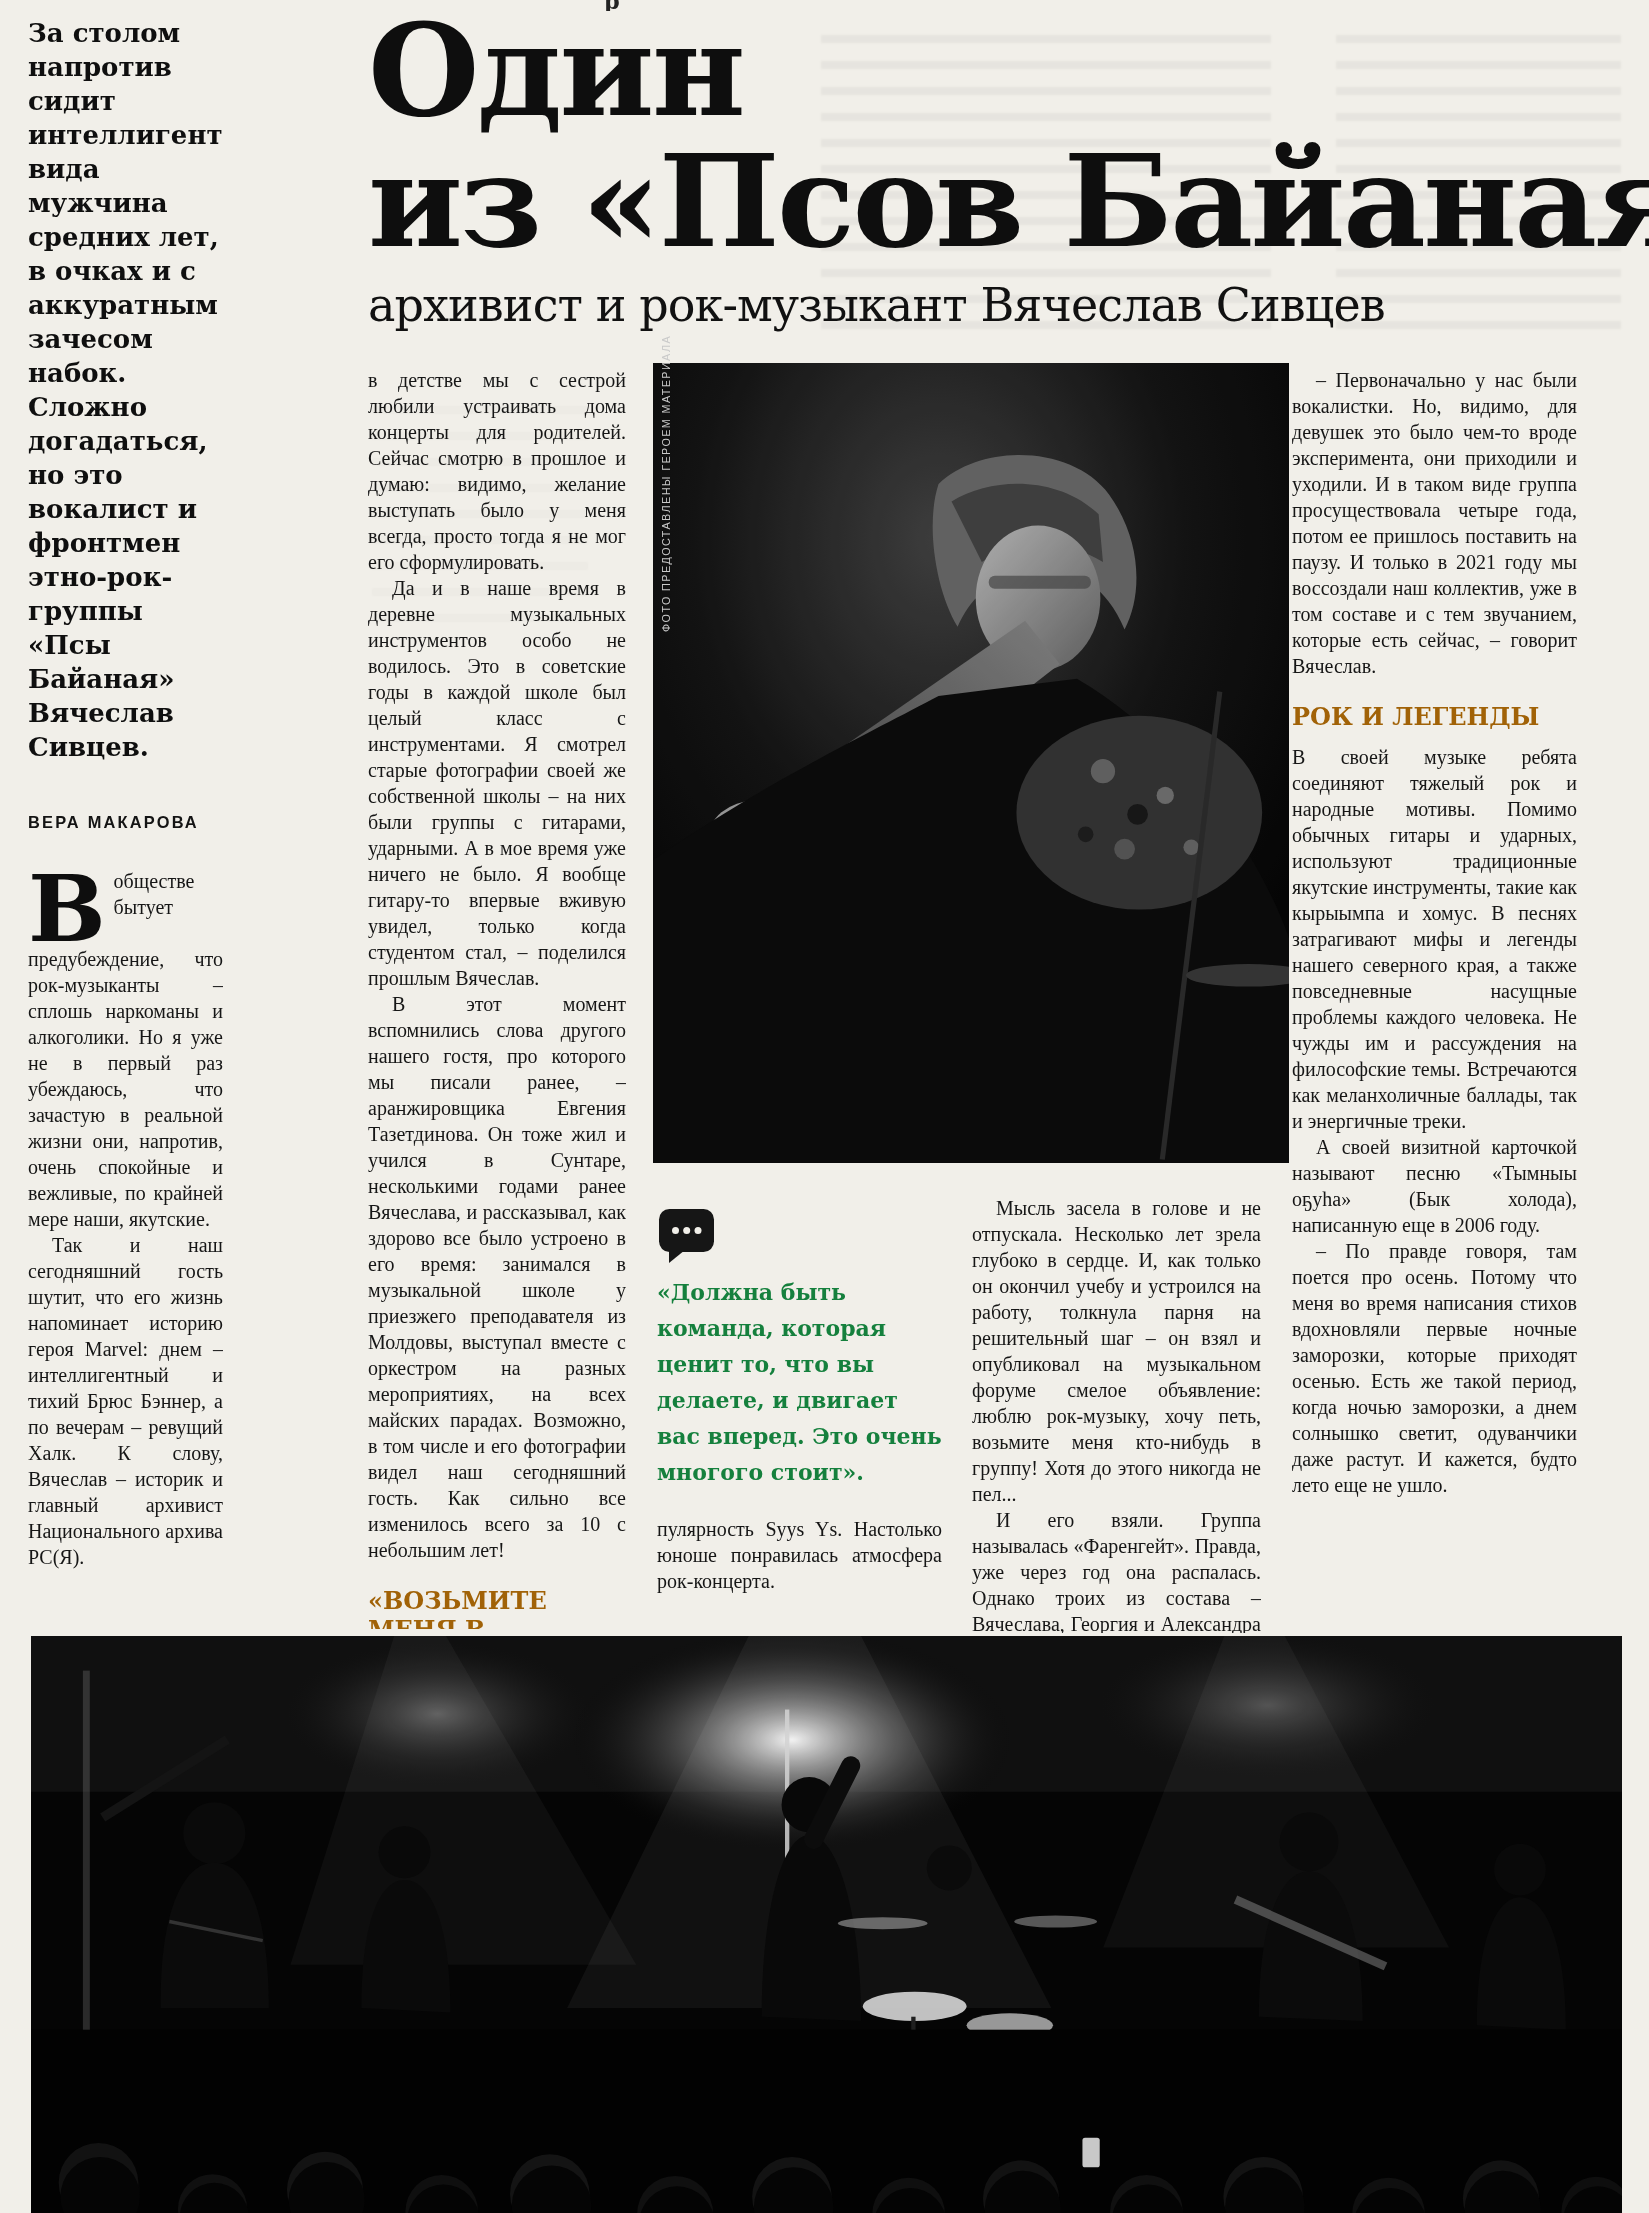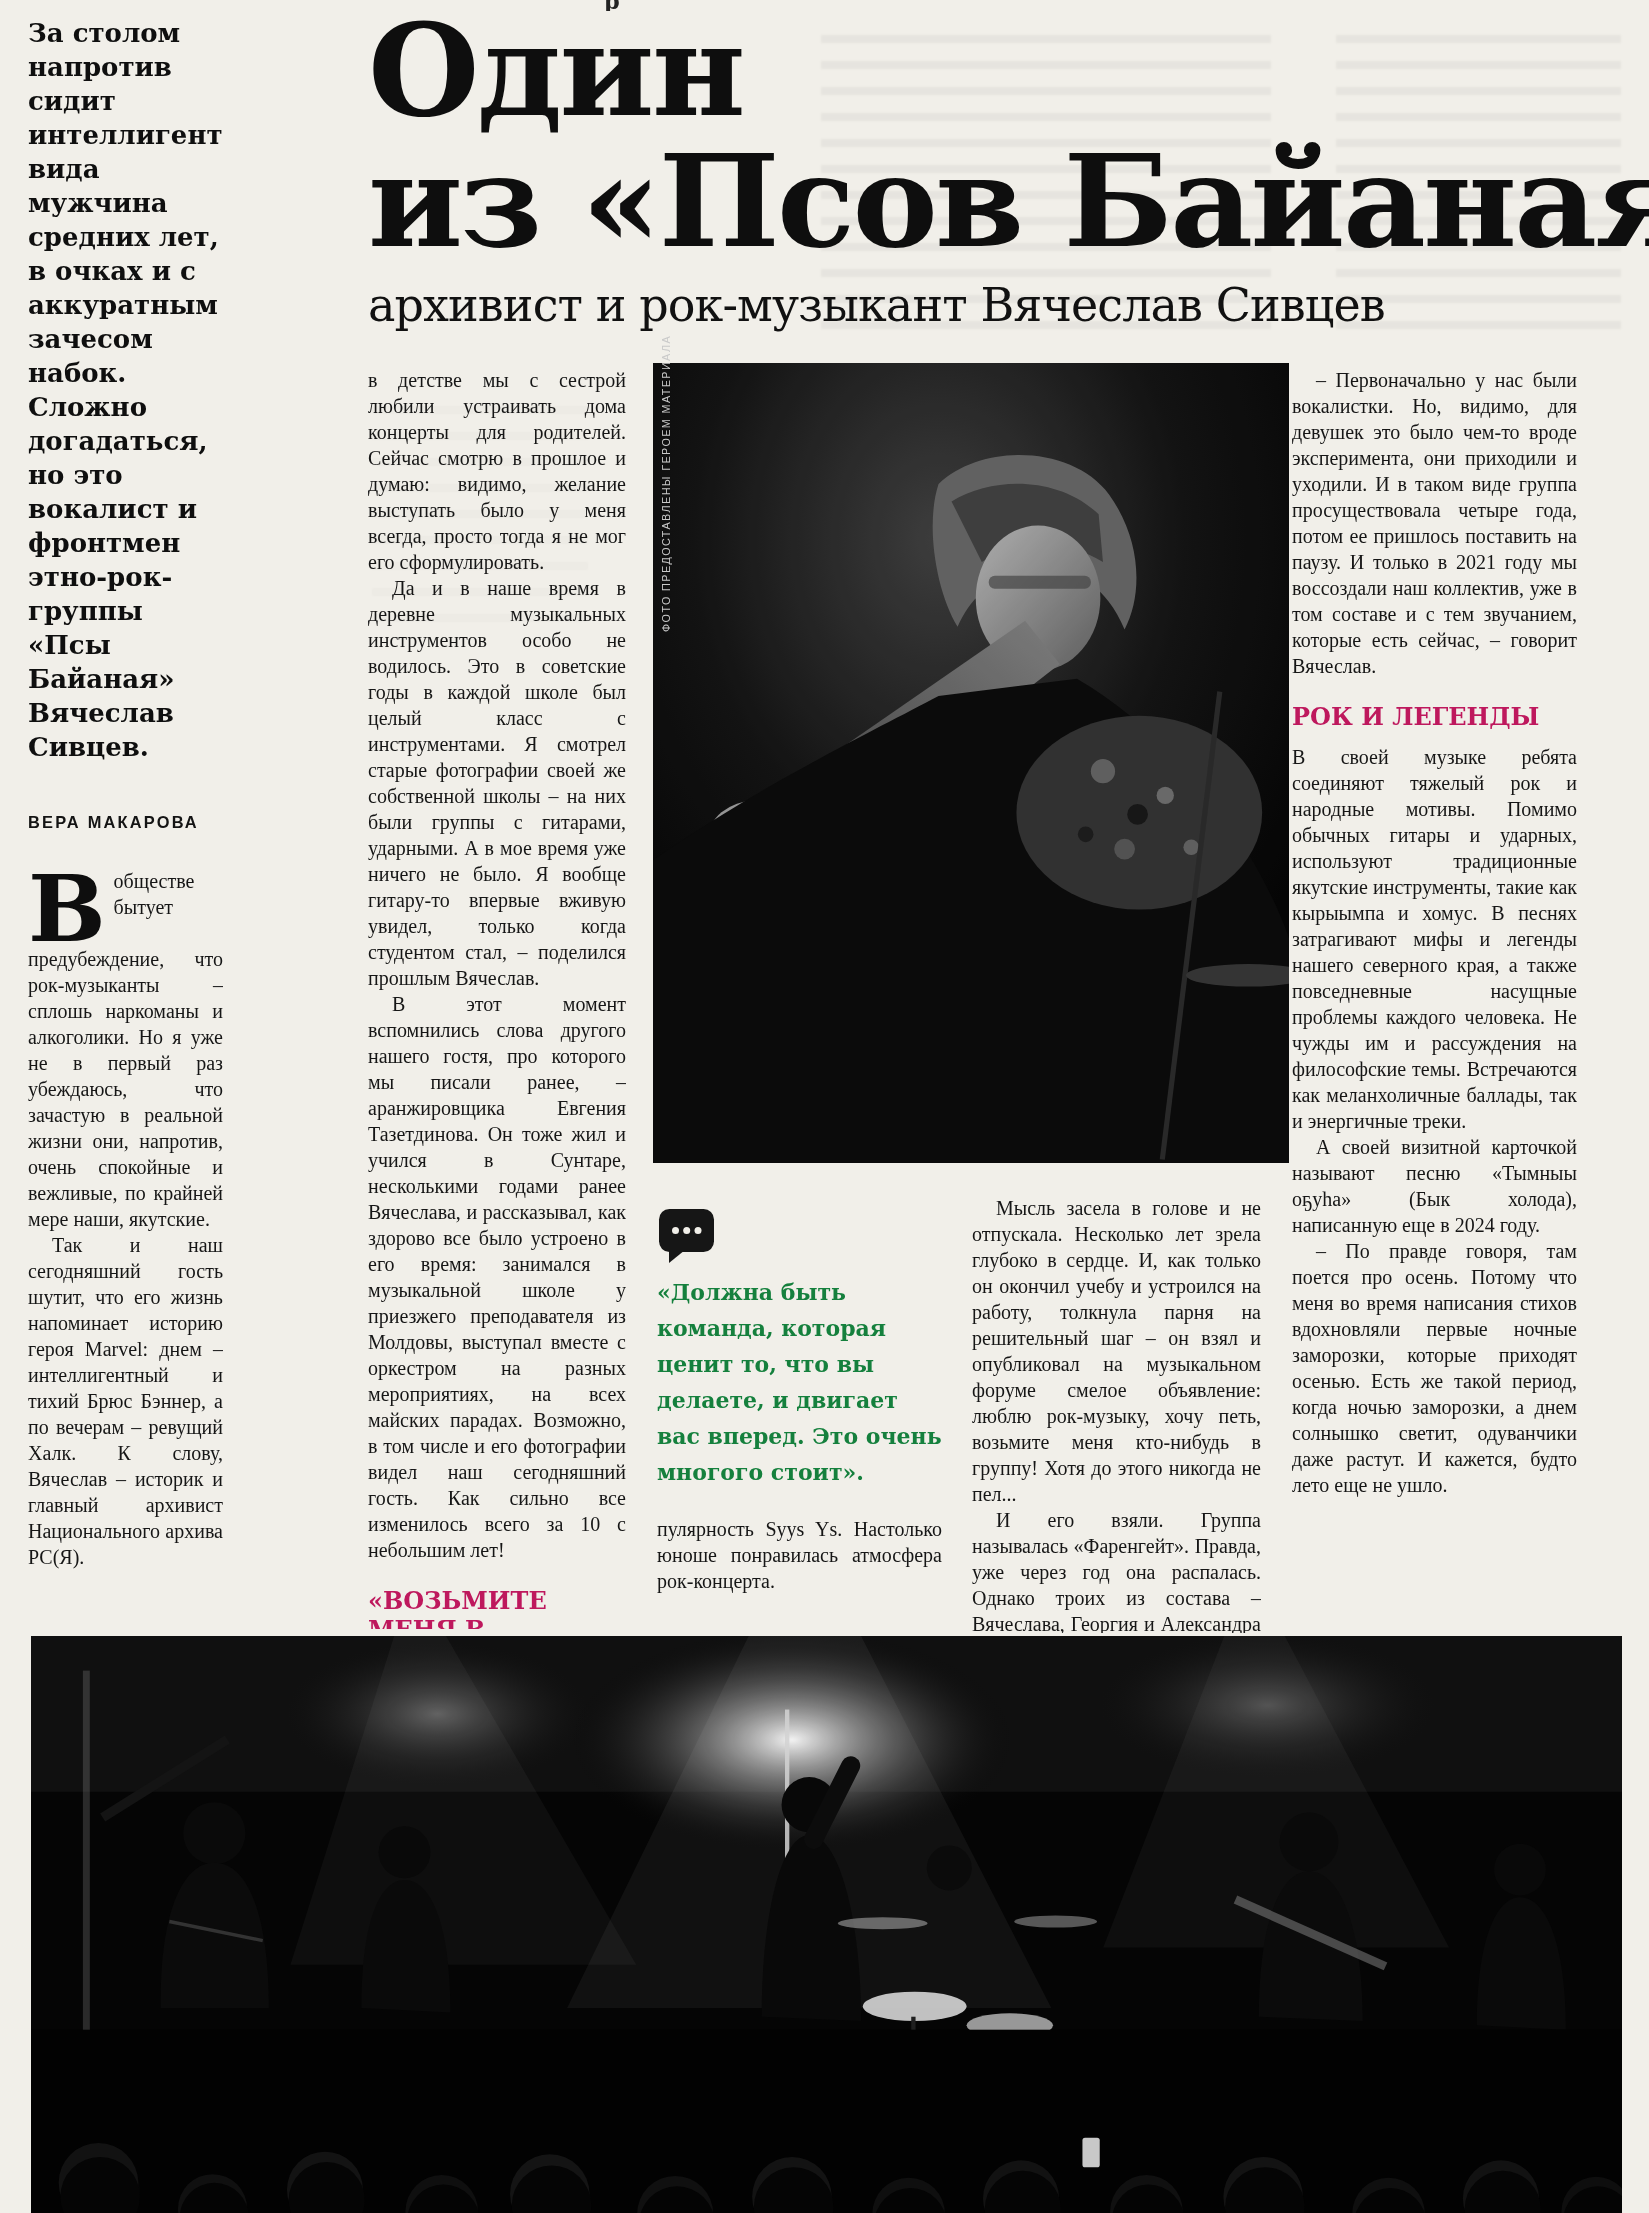--- a/index.html
+++ b/index.html
@@ -52,21 +52,21 @@
   .body-start{margin-top:33px;}
   .dropcap{
     float:left;
     font-family:"DejaVu Serif",serif;font-weight:bold;
     font-size:92px;line-height:73px;
     margin:5.2px 7.8px 0 0;color:#0e0e0e;
   }
   .sec-head{
     font-family:"DejaVu Serif",serif;font-weight:bold;
     font-size:24px;line-height:29px;margin:22.5px 0 13px;
-    text-align:left;text-indent:0;color:#be185d;
+    text-align:left;text-indent:0;color:#a16207;
   }
   
   .qicon{
     width:55px;height:43px;background:#161616;border-radius:10.4px;
     position:relative;margin:1.7px 0 0 1.7px;
   }
   .qicon::before{
     content:"";position:absolute;top:18px;left:13px;width:7px;height:7px;border-radius:50%;
     background:#f1efe9;box-shadow:11.2px 0 0 #f1efe9, 22.5px 0 0 #f1efe9;
   }
@@ -132,21 +132,21 @@
 
 <section class="col col4">
   <p>Мысль засела в голове и не отпускала. Несколько лет зрела глубоко в сердце. И, как только он окончил учебу и устроился на работу, толкнула парня на решительный шаг – он взял и опубликовал на музыкальном форуме смелое объявление: люблю рок-музыку, хочу петь, возьмите меня кто-нибудь в группу! Хотя до этого никогда не пел...</p>
   <p>И его взяли. Группа называлась «Фаренгейт». Правда, уже через год она распалась. Однако троих из состава – Вячеслава, Георгия и Александра – не удов-</p>
 </section>
 
 <section class="col col5">
   <p>– Первоначально у нас были вокалистки. Но, видимо, для девушек это было чем-то вроде эксперимента, они приходили и уходили. И в таком виде группа просуществовала четыре года, потом ее пришлось поставить на паузу. И только в 2021 году мы воссоздали наш коллектив, уже в том составе и с тем звучанием, которые есть сейчас, – говорит Вячеслав.</p>
   <h2 class="sec-head">РОК И ЛЕГЕНДЫ</h2>
   <p class="flush">В своей музыке ребята соединяют тяжелый рок и народные мотивы. Помимо обычных гитары и ударных, используют традиционные якутские инструменты, такие как кырыымпа и хомус. В песнях затрагивают мифы и легенды нашего северного края, а также повседневные насущные проблемы каждого человека. Не чужды им и рассуждения на философские темы. Встречаются как меланхоличные баллады, так и энергичные треки.</p>
-  <p>А своей визитной карточкой называют песню «Тымныы оҕуһа» (Бык холода), написанную еще в 2024 году.</p>
+  <p>А своей визитной карточкой называют песню «Тымныы оҕуһа» (Бык холода), написанную еще в 2006 году.</p>
   <p>– По правде говоря, там поется про осень. Потому что меня во время написания стихов вдохновляли первые ночные заморозки, которые приходят осенью. Есть же такой период, когда ночью заморозки, а днем солнышко светит, одуванчики даже растут. И кажется, будто лето еще не ушло.</p>
 </section>
 
 <figure class="photo-main">
   <svg viewBox="0 0 735 925" preserveAspectRatio="none">
     <defs>
       <radialGradient id="pg1" cx="45%" cy="22%" r="70%">
         <stop offset="0" stop-color="#464646"></stop>
           <stop offset="0.55" stop-color="#161616"></stop>
           <stop offset="1" stop-color="#060606"></stop>

